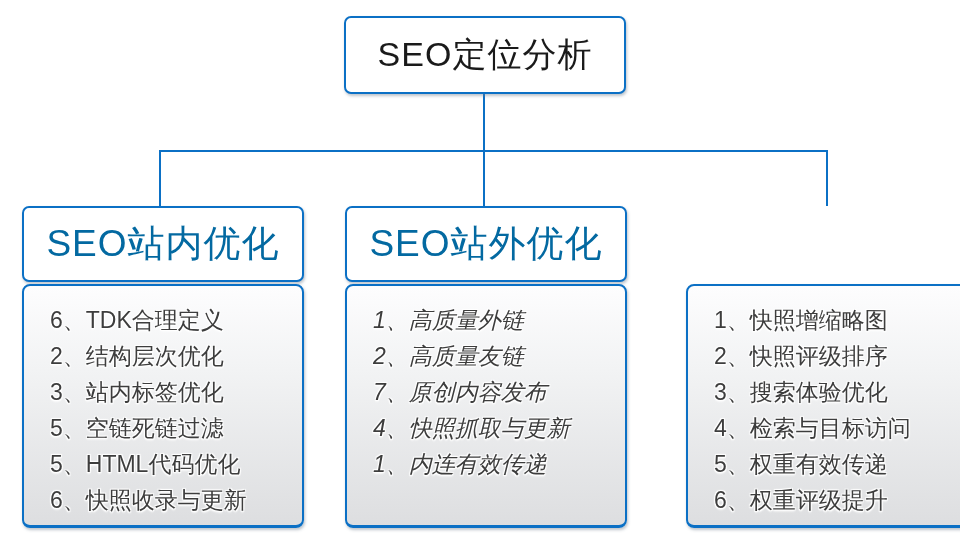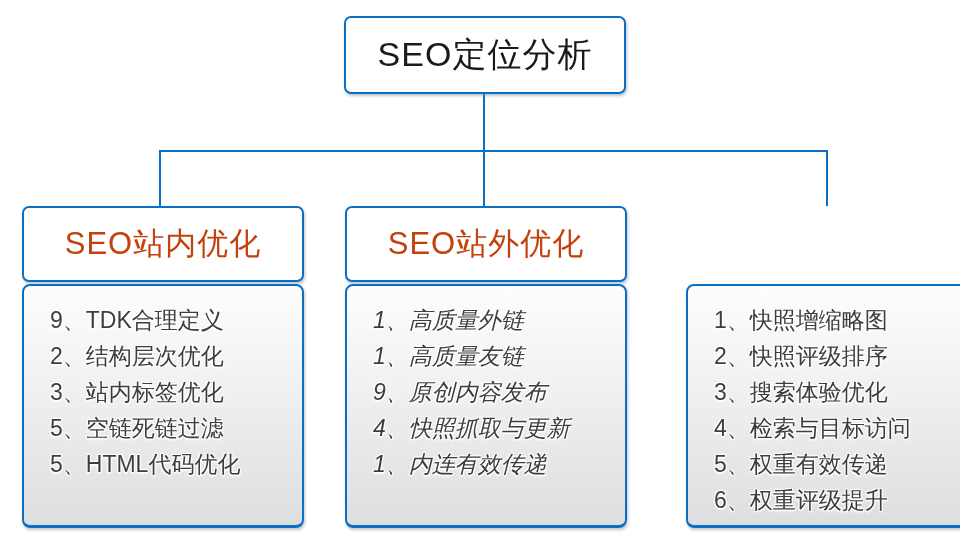--- a/index.html
+++ b/index.html
@@ -41,22 +41,22 @@
     letter-spacing: 1px;
     white-space: nowrap;
   }
   .head-box {
     position: absolute;
     top: 206px;
     width: 282px; height: 76px;
     display: flex; align-items: center; justify-content: center;
   }
   .head-box .title {
-    font-size: 31px;
-    color: #c2410c;
+    font-size: 37px;
+    color: #0369a1;
     letter-spacing: 1px;
     white-space: nowrap;
   }
   .list-box {
     position: absolute;
     top: 284px;
     width: 282px; height: 244px;
     border-bottom-width: 3px;
     background: linear-gradient(to bottom, #fdfdfe 0%, #f2f3f4 35%, #dddee0 100%);
     padding: 16px 0 0 26px;
@@ -87,34 +87,35 @@
   <div class="line" style="left:810px; top:150px; width:2px; height:56px;"></div>
 
   <div class="box root-box">
     <span class="title">SEO定位分析</span>
   </div>
 
   <div class="box head-box" style="left:6px;">
     <span class="title">SEO站内优化</span>
   </div>
   <div class="box list-box" style="left:6px;">
-    <div class="list-item">9、TDK合理定义</div>
+    <div class="list-item">6、TDK合理定义</div>
     <div class="list-item">2、结构层次优化</div>
     <div class="list-item">3、站内标签优化</div>
     <div class="list-item">5、空链死链过滤</div>
     <div class="list-item">5、HTML代码优化</div>
+    <div class="list-item">6、快照收录与更新</div>
   </div>
 
   <div class="box head-box" style="left:329px;">
     <span class="title">SEO站外优化</span>
   </div>
   <div class="box list-box" style="left:329px;font-style:italic;">
     <div class="list-item">1、高质量外链</div>
-    <div class="list-item">1、高质量友链</div>
-    <div class="list-item">9、原创内容发布</div>
+    <div class="list-item">2、高质量友链</div>
+    <div class="list-item">7、原创内容发布</div>
     <div class="list-item">4、快照抓取与更新</div>
     <div class="list-item">1、内连有效传递</div>
   </div>
 
   <div class="box list-box" style="left:670px;">
     <div class="list-item">1、快照增缩略图</div>
     <div class="list-item">2、快照评级排序</div>
     <div class="list-item">3、搜索体验优化</div>
     <div class="list-item">4、检索与目标访问</div>
     <div class="list-item">5、权重有效传递</div>

